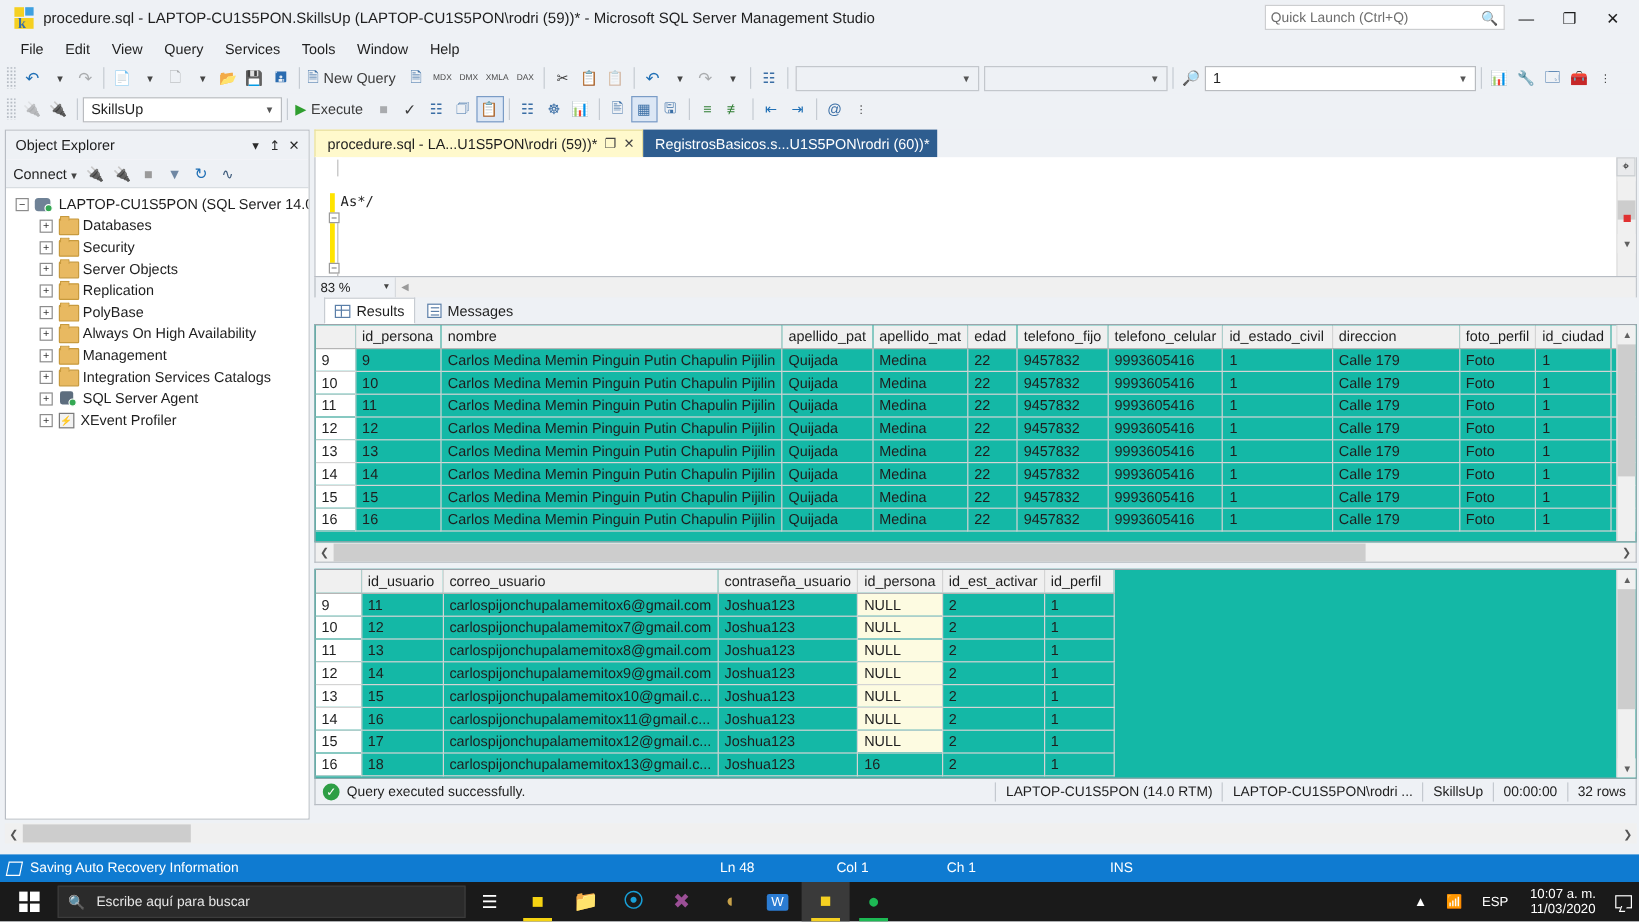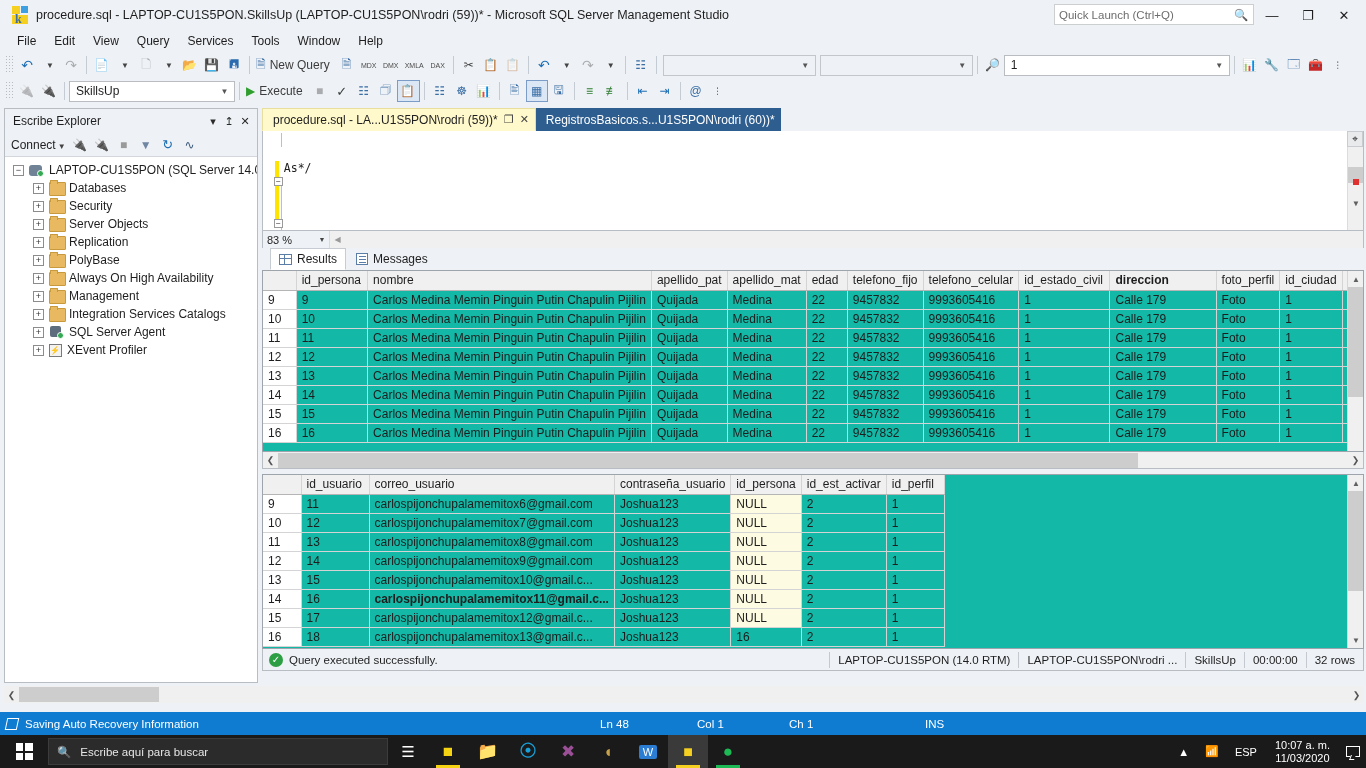--- a/index.html
+++ b/index.html
@@ -340,21 +340,21 @@
     <div class="tbi" style="color:#1f6fb5;">⇥</div>
     <div class="tb-sep"></div>
     <div class="tbi" style="color:#3a6ea5;">@</div>
     <div class="tbi" style="font-size:9px;">⋮</div>
   </div>
 
   <div class="main">
 
     <div class="oe">
       <div class="oe-header">
-        <span class="t">Escribe Explorer</span>
+        <span class="t">Object Explorer</span>
         <span class="hbtn">▾</span>
         <span class="hbtn">↥</span>
         <span class="hbtn">✕</span>
       </div>
       <div class="oe-toolbar">
         <span class="connect">
           <span>Connect</span><span class="caret">▼</span>
         </span>
         <span class="oe-tbi">🔌</span>
         <span class="oe-tbi" style="color:#b33;">🔌</span>
@@ -491,21 +491,21 @@
               <tr>
                 <th class="rowh" style="width: 38px;"></th>
                 <th style="width: 72px;">id_persona</th>
                 <th style="width: 250px;">nombre</th>
                 <th style="width: 68px;">apellido_pat</th>
                 <th style="width: 70px;">apellido_mat</th>
                 <th style="width: 43px;">edad</th>
                 <th style="width: 75px;">telefono_fijo</th>
                 <th style="width: 92px;">telefono_celular</th>
                 <th style="width: 92px;">id_estado_civil</th>
-                <th style="width: 128px; font-weight: bold;">direccion</th>
+                <th style="width: 128px;">direccion</th>
                 <th style="width: 62px;">foto_perfil</th>
                 <th style="width: 62px;">id_ciudad</th>
                 <th style="width: 20px;">id</th>
               </tr>
             </thead>
             <tbody>
               <tr>
                 <td class="rowh" style="width: 38px;">9</td>
                 <td style="width: 72px;">9</td>
                 <td style="width: 250px;">Carlos Medina Memin Pinguin Putin Chapulin Pijilin</td>
@@ -697,21 +697,21 @@
                 <td style="width: 68px;">15</td>
                 <td style="width: 196px;">carlospijonchupalamemitox10@gmail.c...</td>
                 <td style="width: 110px;">Joshua123</td>
                 <td class="nullcell" style="width: 67px;">NULL</td>
                 <td style="width: 80px;">2</td>
                 <td style="width: 58px;">1</td>
               </tr>
               <tr>
                 <td class="rowh" style="width: 38px;">14</td>
                 <td style="width: 68px;">16</td>
-                <td style="width: 196px; font-weight: bold;">carlospijonchupalamemitox11@gmail.c...</td>
+                <td style="width: 196px;">carlospijonchupalamemitox11@gmail.c...</td>
                 <td style="width: 110px;">Joshua123</td>
                 <td class="nullcell" style="width: 67px;">NULL</td>
                 <td style="width: 80px;">2</td>
                 <td style="width: 58px;">1</td>
               </tr>
               <tr>
                 <td class="rowh" style="width: 38px;">15</td>
                 <td style="width: 68px;">17</td>
                 <td style="width: 196px;">carlospijonchupalamemitox12@gmail.c...</td>
                 <td style="width: 110px;">Joshua123</td>

